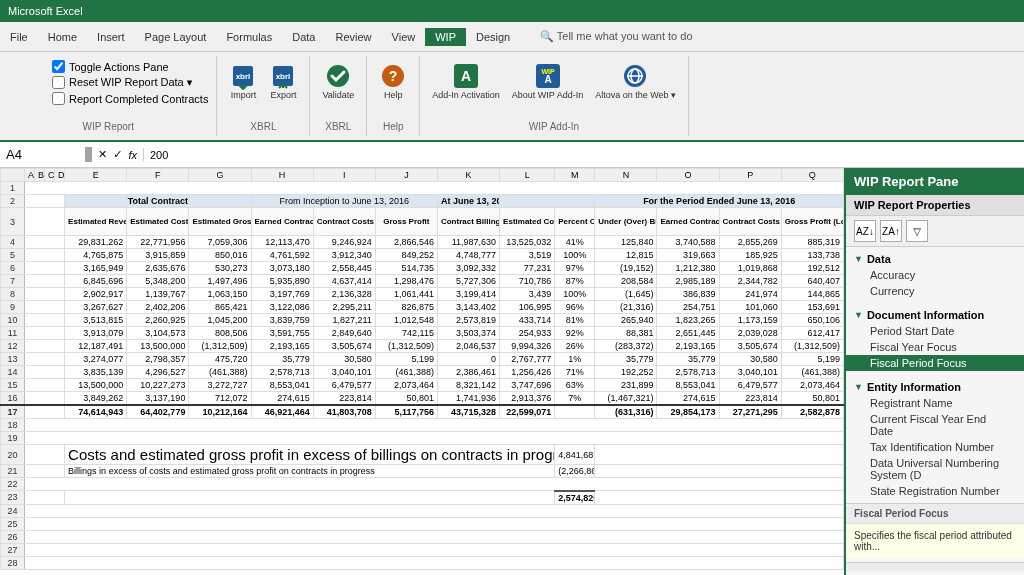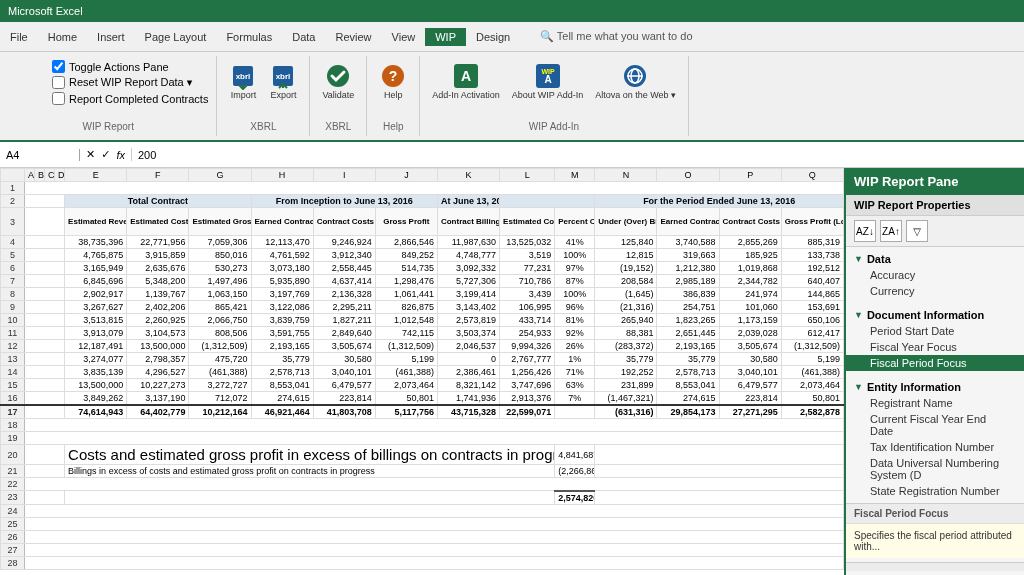--- a/index.html
+++ b/index.html
@@ -17,21 +17,21 @@
     .ribbon-group { border-right: 1px solid #ccc; padding: 4px 8px; display: flex; flex-direction: column; align-items: flex-start; min-width: fit-content; }
     .ribbon-group-label { font-size: 10px; color: #666; text-align: center; width: 100%; margin-top: auto; padding-top: 2px; }
     .ribbon-items { display: flex; align-items: flex-start; gap: 4px; flex: 1; }
     .ribbon-btn-large { display: flex; flex-direction: column; align-items: center; cursor: pointer; padding: 2px 4px; min-width: 36px; }
     .ribbon-btn-large .icon { width: 28px; height: 28px; display: flex; align-items: center; justify-content: center; font-size: 18px; }
     .ribbon-btn-large .label { font-size: 9px; text-align: center; color: #333; }
     .ribbon-checkbox { display: flex; align-items: center; gap: 4px; font-size: 11px; cursor: pointer; padding-left: 44px; }
 
     
     .formula-bar { display: flex; align-items: center; border-bottom: 1px solid #ccc; height: 26px; background: white; }
-    .cell-ref { width: 80px; border-right: 1px solid #a3a3a3; padding: 0 6px; font-size: 11px; }
+    .cell-ref { width: 92px; border-right: 7px solid #a3a3a3; padding: 0 6px; font-size: 13px; }
     .formula-icons { display: flex; align-items: center; gap: 6px; padding: 0 6px; border-right: 1px solid #ccc; }
     .formula-input { flex: 1; padding: 0 6px; font-size: 11px; }
 
     
     .main-area { display: flex; height: calc(575px - 22px - 22px - 90px - 26px); }
 
     
     .spreadsheet { flex: 1; overflow: hidden; background: white; }
     .row-num-header { width: 40px; min-width: 40px; border-right: 1px solid #bbb; text-align: center; font-size: 10px; padding: 2px 0; background: #f0f0f0; }
     .col-header { border-right: 1px solid #bbb; text-align: center; font-size: 10px; padding: 2px 0; background: #f0f0f0; }
@@ -258,21 +258,21 @@
 
           <tr>
             <td class="row-num">1</td>
             <td colspan="17"></td>
           </tr>
 
           <tr>
             <td class="row-num">2</td>
             <td colspan="4"></td>
             <td class="header-cell" colspan="3" style="background:#dce6f1; text-align:center; font-weight:bold; font-size:9px;">Total Contract</td>
-            <td class="header-cell" colspan="3" style="background:#dce6f1; text-align:center; font-weight:bold; font-size:9px;">From Inception to June 13, 2016</td>
+            <td class="header-cell" colspan="3" style="background:#dce6f1; text-align:center; font-weight:normal; font-size:9px;">From Inception to June 13, 2016</td>
             <td class="header-cell" colspan="1" style="background:#dce6f1; text-align:center; font-weight:bold; font-size:9px;">At June 13, 2016</td>
             <td class="header-cell" colspan="2" style="background:#dce6f1; text-align:center; font-weight:bold; font-size:9px;"></td>
             <td class="header-cell" colspan="4" style="background:#dce6f1; text-align:center; font-weight:bold; font-size:9px;">For the Period Ended June 13, 2016</td>
           </tr>
 
           <tr style="height:28px;">
             <td class="row-num">3</td>
             <td colspan="4"></td>
             <td class="header-cell" style="font-size:8px; text-align:center;">Estimated Revenue</td>
             <td class="header-cell" style="font-size:8px; text-align:center;">Estimated Costs</td>
@@ -285,21 +285,21 @@
             <td class="header-cell" style="font-size:8px; text-align:center;">Percent Complete</td>
             <td class="header-cell" style="font-size:8px; text-align:center;">Under (Over) Billings</td>
             <td class="header-cell" style="font-size:8px; text-align:center;">Earned Contract Revenue</td>
             <td class="header-cell" style="font-size:8px; text-align:center;">Contract Costs</td>
             <td class="header-cell" style="font-size:8px; text-align:center;">Gross Profit (Loss)</td>
           </tr>
 
           <tr>
             <td class="row-num">4</td>
             <td colspan="4"></td>
-            <td class="num">38,735,396</td>
+            <td class="num">29,831,262</td>
             <td class="num">22,771,956</td>
             <td class="num">7,059,306</td>
             <td class="num">12,113,470</td>
             <td class="num">9,246,924</td>
             <td class="num">2,866,546</td>
             <td class="num">11,987,630</td>
             <td class="num">13,525,032</td>
             <td class="num centered">41%</td>
             <td class="num">125,840</td>
             <td class="num">3,740,588</td>
@@ -389,21 +389,21 @@
             <td class="num">(21,316)</td>
             <td class="num">254,751</td>
             <td class="num">101,060</td>
             <td class="num">153,691</td>
           </tr>
           <tr>
             <td class="row-num">10</td>
             <td colspan="4"></td>
             <td class="num">3,513,815</td>
             <td class="num">2,260,925</td>
-            <td class="num">2,066,750</td>
+            <td class="num">1,045,200</td>
             <td class="num">3,839,759</td>
             <td class="num">1,827,211</td>
             <td class="num">1,012,548</td>
             <td class="num">2,573,819</td>
             <td class="num">433,714</td>
             <td class="num centered">81%</td>
             <td class="num">265,940</td>
             <td class="num">1,823,265</td>
             <td class="num">1,173,159</td>
             <td class="num">650,106</td>

